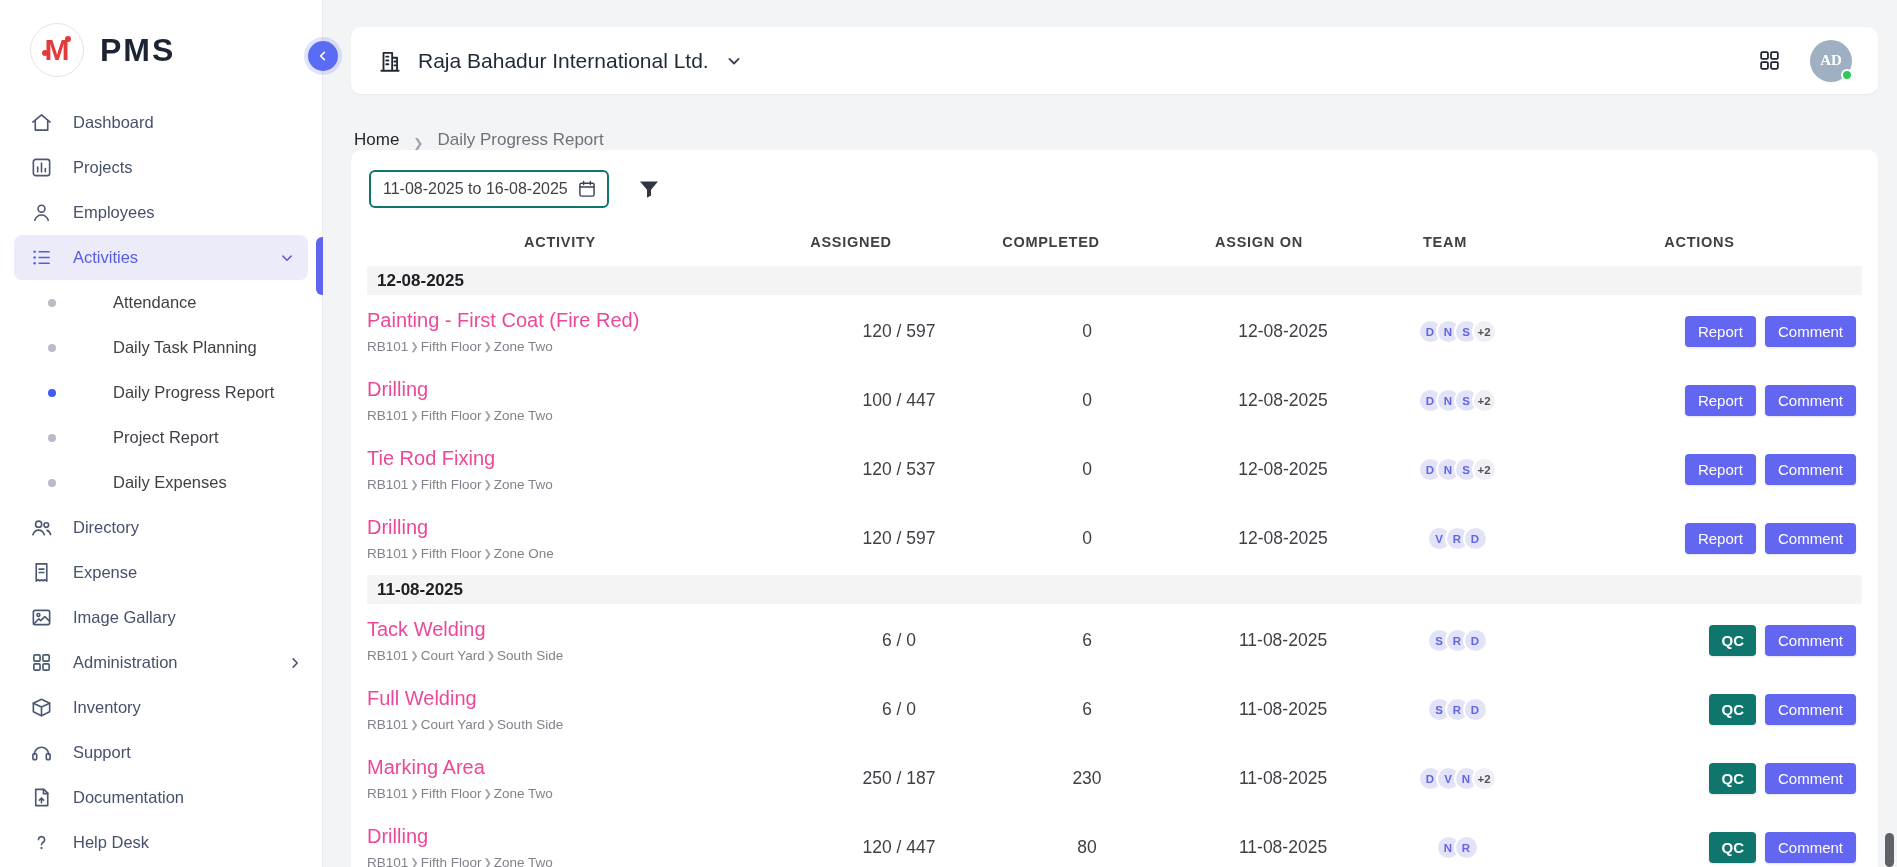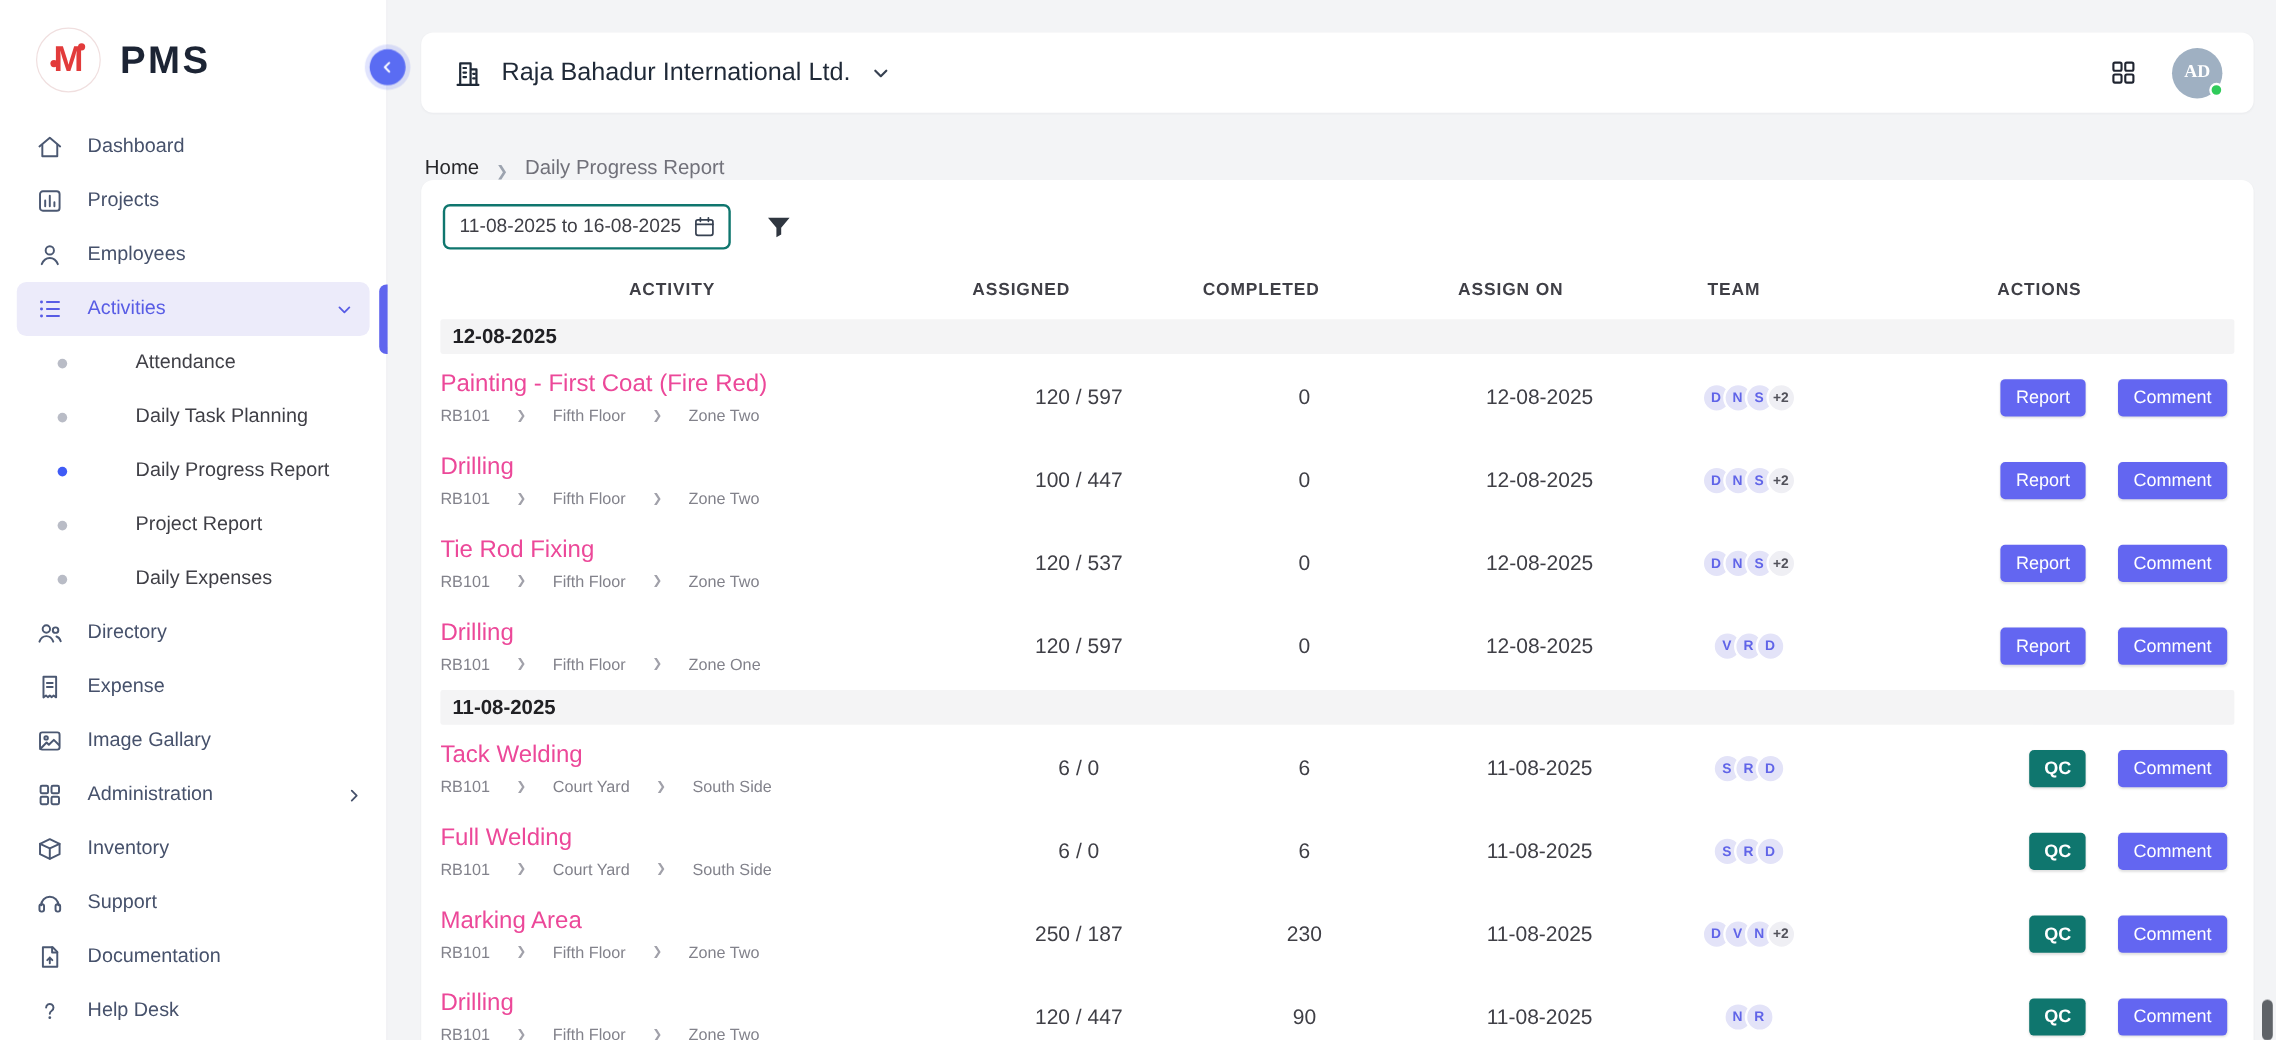--- a/index.html
+++ b/index.html
@@ -64,28 +64,28 @@
   .thead, .trow { display:grid; grid-template-columns:minmax(0,1fr) 172px 204px 188px 160px 325px; align-items:center; }
   .thead { height:44px;gap:12px; }
   .th { text-align:center; font-size:14.5px; font-weight:700; color:#3f3f46; letter-spacing:.05em; }
 
   .group-bar { background:#f4f4f5; height:29px; display:flex; align-items:center; padding:0 10px; border-radius:2px; margin:2px 0; }
   .g-label { font-size:17px; font-weight:700; color:#202024; }
 
   .trow { height:69px; }
   .c-activity { display:flex; flex-direction:column; justify-content:center; gap:7px; min-width:0; }
   .act-title { font-size:20px; color:#ec4899; white-space:nowrap; overflow:hidden; text-overflow:ellipsis; }
-  .act-path { display:flex; align-items:center; gap:22px; font-size:13.5px; color:#82828b; }
+  .act-path { display:flex; align-items:center; gap:2px; font-size:13.5px; color:#82828b; }
   .path-sep { color:#a1a1aa; font-size:10px; }
   .c-num { text-align:center; font-size:17.5px; color:#3f3f46; }
   .c-team { display:flex; justify-content:center; align-items:center; }
   .badge { width:25px; height:25px; border-radius:50%; background:#E3E3F8; color:#6064E8; font-size:11.5px; font-weight:600; display:flex; align-items:center; justify-content:center; border:2px solid #fff; margin-left:-7px; }
   .badge:first-child { margin-left:0; }
   .badge.more { background:#EFEFF4; color:#52525b; }
-  .c-actions { display:flex; justify-content:flex-end; align-items:flex-start; gap:27px; padding-right:6px; }
+  .c-actions { display:flex; justify-content:flex-end; align-items:flex-start; gap:9px; padding-right:6px; }
   .btn { height:31px; border:none; border-radius:4px; color:#fff; font-size:15px; font-family:inherit; padding:0 13px; cursor:pointer; box-shadow:0 1px 2px rgba(0,0,0,.12); }
   .btn-report, .btn-comment { background:#6366F1; }
   .btn-qc { background:#0f766e; font-weight:700; padding:0 12px; }
 
   .scroll-thumb { position:fixed; right:3px; bottom:0; width:9px; height:34px; border-radius:5px; background:#5f6368; z-index:10; }
 </style>
 </head>
 <body>
 
 <aside class="sidebar">
@@ -477,21 +477,21 @@
       <div class="act-title">Drilling</div>
       <div class="act-path">
               <span>RB101</span>
               <span class="path-sep">❯</span>
               <span>Fifth Floor</span>
               <span class="path-sep">❯</span>
               <span>Zone Two</span>
             </div>
     </div>
     <div class="c-num">120 / 447</div>
-    <div class="c-num">90</div>
+    <div class="c-num">80</div>
     <div class="c-num">11-08-2025</div>
     <div class="c-team">
             <span class="badge">N</span>
             <span class="badge">R</span>
           </div>
     <div class="c-actions">
             <button class="btn btn-qc">QC</button>
             <button class="btn btn-comment">Comment</button>
           </div>
   </div>

